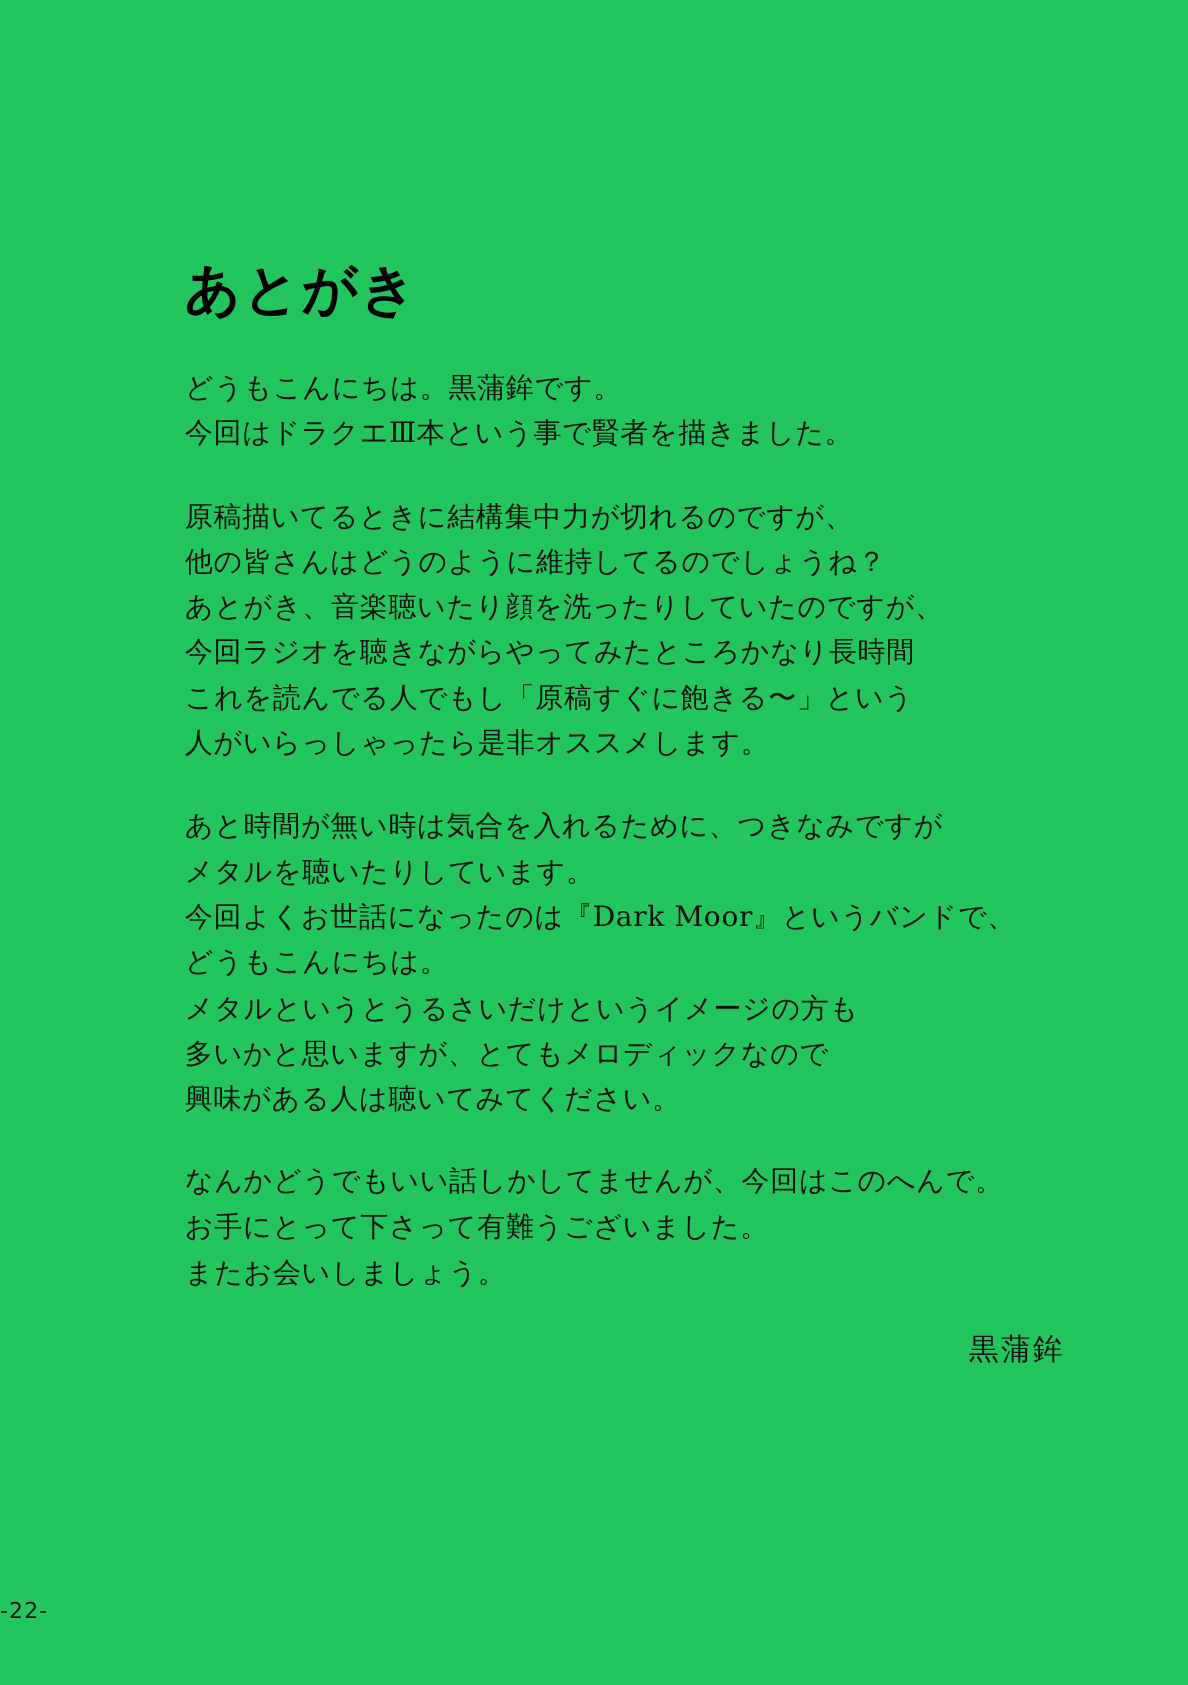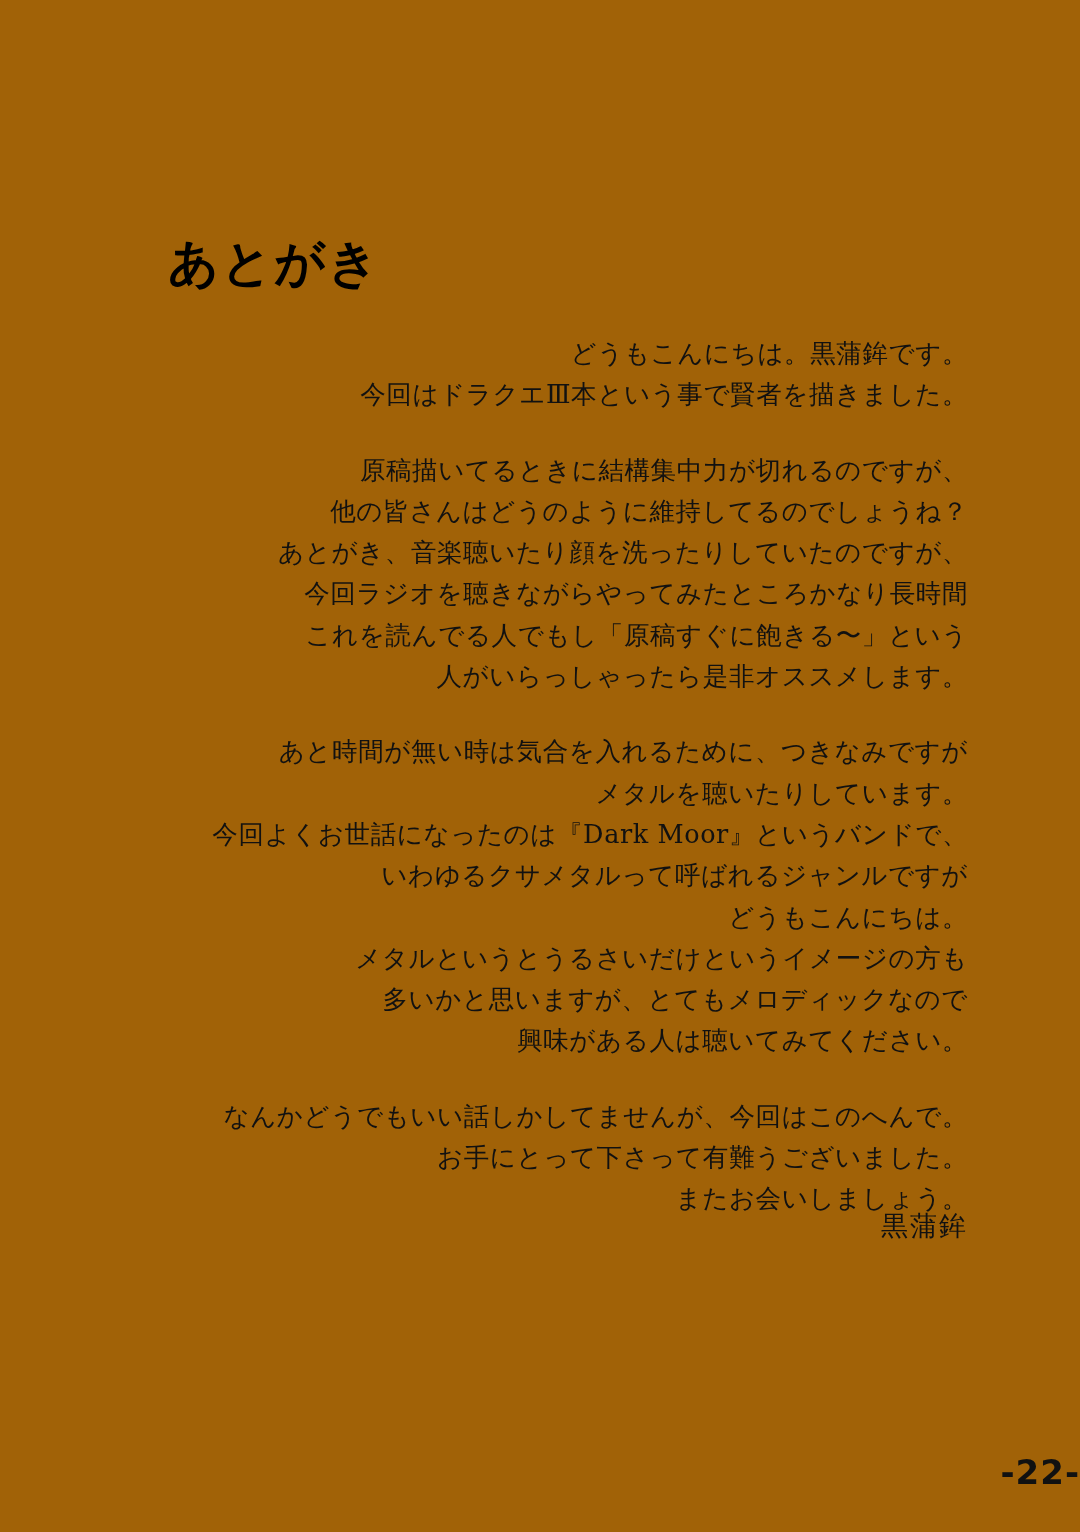--- a/index.html
+++ b/index.html
@@ -13,21 +13,21 @@
     height: 1532px;
     position: relative;
     font-family: "DejaVu Serif", "Liberation Serif", serif;
     color: #111111;
     overflow: hidden;
   }
 
   .page {
     position: absolute;
     inset: 0;
-    background: #a16207;
+    background: #22c55e;
   }
 
   .content {
     position: absolute;
     left: 168px;
     top: 236px;
     width: 800px;
   }
 
   .afterword-title {
@@ -35,21 +35,20 @@
     font-weight: bold;
     font-size: 50px;
     letter-spacing: 2px;
     line-height: 1.1;
     margin: 0 0 42px 0;
     color: #000000;
   }
 
   .para {
     margin: 0 0 34px 0;
-    text-align: right;
   }
   .para:last-child {
     margin-bottom: 0;
   }
 
   .line {
     font-size: 25.5px;
     line-height: 1.62;
     letter-spacing: 0.6px;
     white-space: pre;
@@ -66,24 +65,24 @@
     letter-spacing: 2px;
     color: #111111;
     margin-top: 28px;
   }
 
   .page-number {
     position: absolute;
     left: 0;
     right: 0;
     top: 1452px;
-    text-align: right;
+    text-align: left;
     font-family: "DejaVu Sans", "Liberation Sans", sans-serif;
-    font-weight: bold;
-    font-size: 34px;
+    font-weight: normal;
+    font-size: 20px;
     letter-spacing: 1px;
     color: #111111;
   }
 </style>
 </head>
 <body>
 
 <div class="page">
 
   <div class="content">
@@ -101,21 +100,20 @@
       <div class="line">あとがき、音楽聴いたり顔を洗ったりしていたのですが、</div>
       <div class="line">今回ラジオを聴きながらやってみたところかなり長時間</div>
       <div class="line">これを読んでる人でもし「原稿すぐに飽きる〜」という</div>
       <div class="line">人がいらっしゃったら是非オススメします。</div>
     </div>
 
     <div class="para">
       <div class="line">あと時間が無い時は気合を入れるために、つきなみですが</div>
       <div class="line">メタルを聴いたりしています。</div>
       <div class="line">今回よくお世話になったのは『Dark Moor』というバンドで、</div>
-      <div class="line">いわゆるクサメタルって呼ばれるジャンルですが</div>
       <div class="line">どうもこんにちは。</div>
       <div class="line">メタルというとうるさいだけというイメージの方も</div>
       <div class="line">多いかと思いますが、とてもメロディックなので</div>
       <div class="line">興味がある人は聴いてみてください。</div>
     </div>
 
     <div class="para">
       <div class="line">なんかどうでもいい話しかしてませんが、今回はこのへんで。</div>
       <div class="line">お手にとって下さって有難うございました。</div>
       <div class="line">またお会いしましょう。</div>

